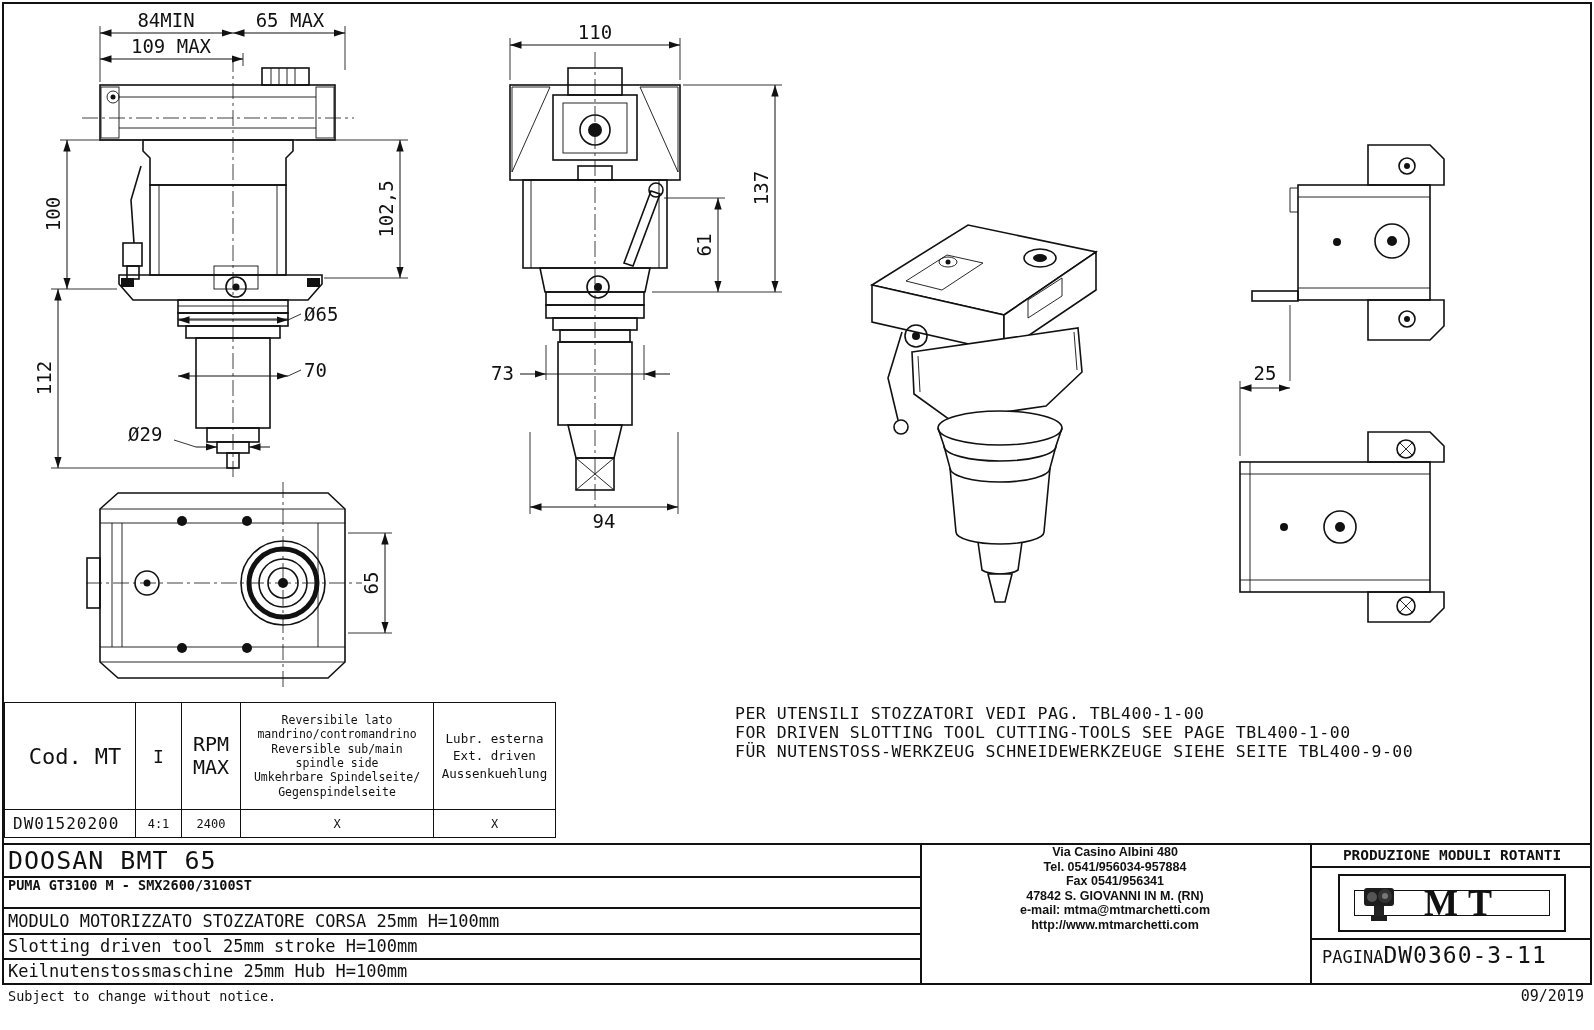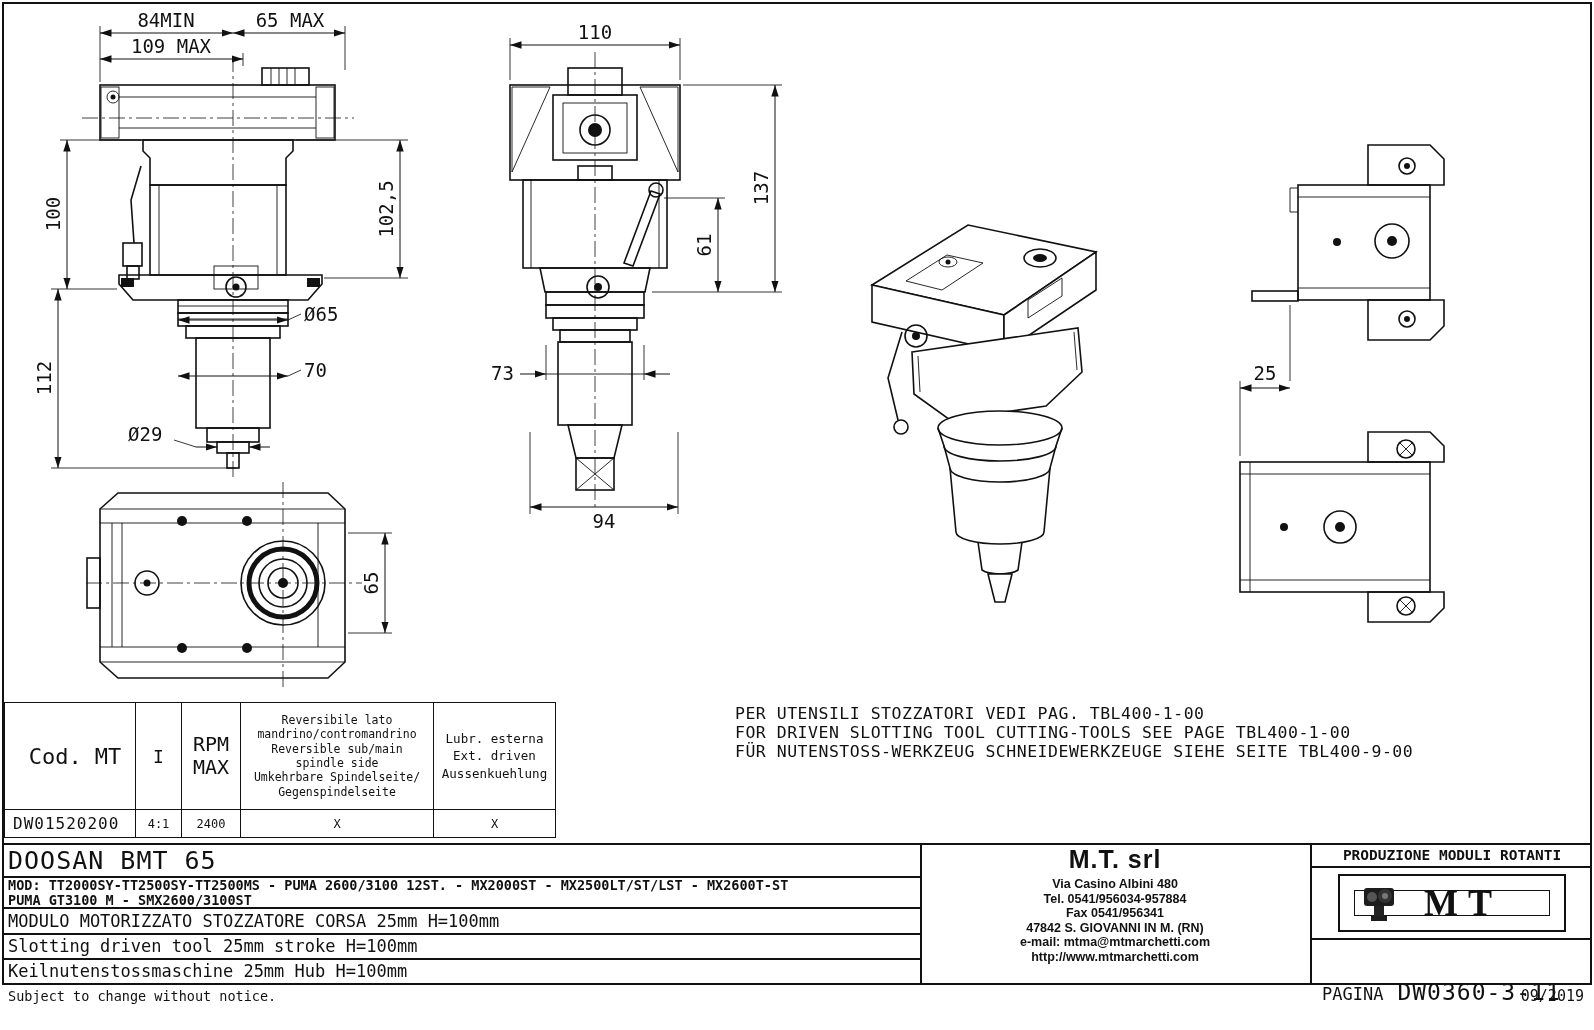--- a/index.html
+++ b/index.html
@@ -44,21 +44,21 @@
   
   #company{left:922px;top:845px;width:386px;text-align:center;font-family:"Liberation Sans",sans-serif}
   #company-name{font-size:25px;font-weight:bold;margin-bottom:3px;letter-spacing:1px}
   .caddr{font-size:12.5px;font-weight:bold;line-height:14.5px}
   
   #produzione{left:1312px;top:847px;width:280px;text-align:center;font-size:14.5px;font-weight:bold}
   #logo-box{left:1338px;top:874px;width:228px;height:58px;border:2.5px solid #111;padding:14px}
   #logo-inner{border:1.5px solid #111;height:100%;display:flex;align-items:center;justify-content:center;position:relative}
   #logo-machine{position:absolute;left:5px;top:-9px}
   #logo-text{font-family:"Liberation Serif",serif;font-weight:bold;font-size:36px;letter-spacing:10px;padding-left:22px}
-  #pagina{left:1316px;top:979px;width:272px;display:flex;align-items:baseline;gap:14px;padding-left:6px}
+  #pagina{left:1316px;top:942px;width:272px;display:flex;align-items:baseline;padding-left:6px}
   #pagina-label{font-size:17px}
   #pagina-code{font-size:23px;letter-spacing:1px}
   
   #footer-note{left:8px;top:988px;font-size:13.5px}
   #footer-date{right:10px;top:987px;font-size:15px}
 </style>
 </head>
 <body>
 
 <div id="frame" class="abs"></div>
@@ -333,29 +333,27 @@
 <div class="abs hl" style="left:2px;top:907px;width:918px;height:1.5px"></div>
 <div class="abs hl" style="left:2px;top:933px;width:918px;height:1.5px"></div>
 <div class="abs hl" style="left:2px;top:958px;width:918px;height:1.5px"></div>
 <div class="abs vl" style="left:920px;top:843px;width:2px;height:142px"></div>
 <div class="abs vl" style="left:1310px;top:843px;width:2px;height:142px"></div>
 <div class="abs hl" style="left:1312px;top:866px;width:280px;height:1.5px"></div>
 <div class="abs hl" style="left:1312px;top:938px;width:280px;height:1.5px"></div>
 
 <div id="machine-title" class="abs">DOOSAN  BMT 65</div>
 <div id="mod-lines" class="abs">
-  <div>MOD: TT2000SY-TT2500SY-TT2500MS - PUMA 2600/3100 12ST. - MX2000ST - MX2500LT/ST/LST - MX2600T-ST</div>
   <div>PUMA GT3100 M - SMX2600/3100ST</div>
 </div>
 <div id="desc-it" class="abs desc">MODULO MOTORIZZATO STOZZATORE CORSA 25mm H=100mm</div>
 <div id="desc-en" class="abs desc">Slotting driven tool 25mm stroke H=100mm</div>
 <div id="desc-de" class="abs desc">Keilnutenstossmaschine 25mm Hub H=100mm</div>
 
 <div id="company" class="abs">
-  <div id="company-name">M.T. srl</div>
   <div class="caddr">Via Casino Albini 480</div>
   <div class="caddr">Tel. 0541/956034-957884</div>
   <div class="caddr">Fax 0541/956341</div>
   <div class="caddr">47842 S. GIOVANNI IN M. (RN)</div>
   <div class="caddr">e-mail: mtma@mtmarchetti.com</div>
   <div class="caddr">http://www.mtmarchetti.com</div>
 </div>
 
 <div id="produzione" class="abs">PRODUZIONE MODULI ROTANTI</div>
 <div id="logo-box" class="abs">

